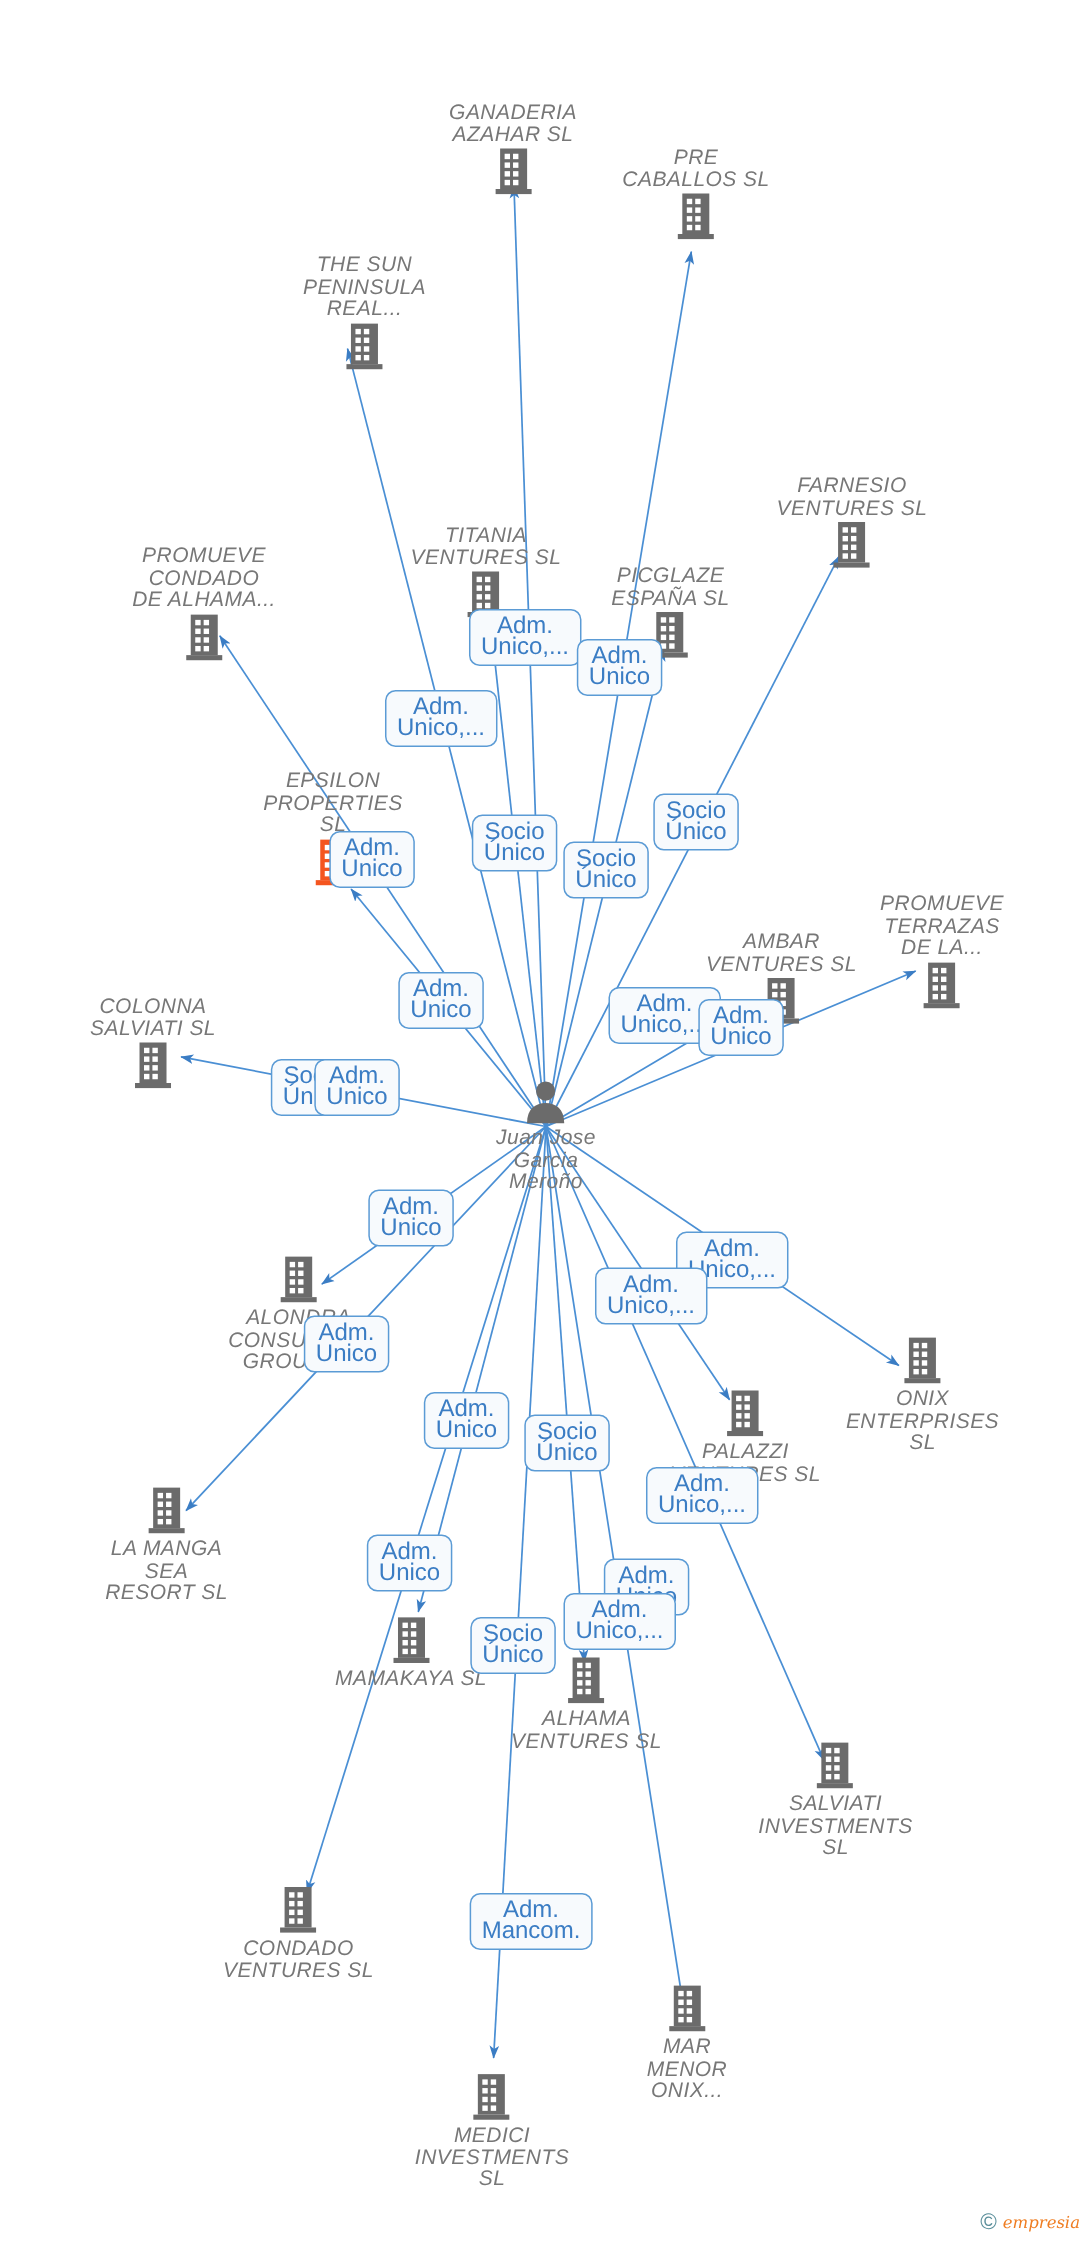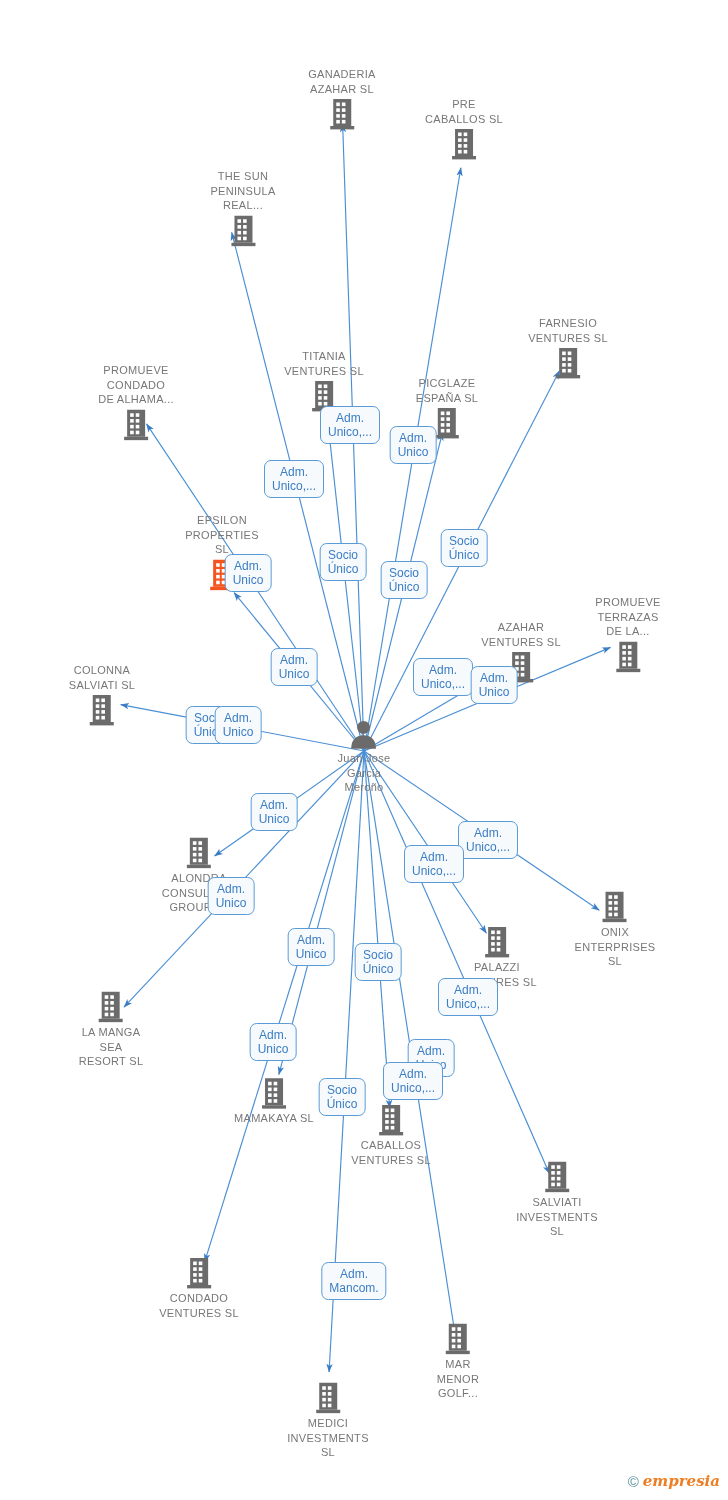--- a/index.html
+++ b/index.html
@@ -8,49 +8,49 @@
     width:728px;height:1500px;position:relative;overflow:hidden;
     font-family:"Liberation Sans","DejaVu Sans",sans-serif;
   }
   #stage{position:absolute;left:0;top:0;width:728px;height:1500px;}
   #edges{position:absolute;left:0;top:0;width:728px;height:1500px;}
 
   
   .node{position:absolute;transform:translate(-50%,-50%);text-align:center;}
   .node .glyph{display:block;margin:0 auto;}
   .node .caption{
-    font-size:11px;line-height:14.5px;color:#777777;
-    letter-spacing:.3px;white-space:pre-line;
+    font-size:14px;line-height:14.5px;color:#777777;
+    letter-spacing:.3px;white-space:pre-line;font-style:italic;
   }
   .node.caption-top .caption{margin-bottom:1px;}
   .node.caption-bottom .caption{margin-top:1px;}
 
   
   .bld{color:#6b6b6b;}
   .bld.focus{color:#f4551f;}
   .person{color:#6b6b6b;}
 
   
   .chip{
     position:absolute;transform:translate(-50%,-50%);
     background:#f7fafd;border:1.4px solid #5b9bd5;border-radius:7px;
-    color:#3b7dc4;font-size:12px;line-height:14px;
+    color:#3b7dc4;font-size:16px;line-height:14px;
     padding:4px 7px;text-align:center;white-space:pre-line;
     box-sizing:border-box;
   }
 
   
   #watermark{
     position:absolute;right:8px;bottom:10px;
     display:flex;align-items:center;gap:4px;
   }
   #watermark .copy{color:#5b8f9b;font-size:15px;line-height:15px;}
   #watermark .brand{
-    color:#ef7d22;font-size:15px;line-height:17px;
-    font-family:"DejaVu Serif",serif;font-style:italic;font-weight:bold;
+    color:#ef7d22;font-size:11px;line-height:17px;
+    font-family:"DejaVu Serif",serif;font-style:italic;
   }
 </style>
 </head>
 <body>
 
 <div id="stage">
 
   <svg id="edges" viewBox="0 0 728 1500" xmlns="http://www.w3.org/2000/svg">
     <defs>
       <marker id="arrow" markerWidth="9" markerHeight="9" refX="7.2" refY="3.1" orient="auto" markerUnits="strokeWidth">
@@ -221,21 +221,21 @@
               <rect x="10" y="5.5" width="3.6" height="3.6"></rect>
               <rect x="15.6" y="5.5" width="3.6" height="3.6"></rect>
               <rect x="10" y="11.3" width="3.6" height="3.6"></rect>
               <rect x="15.6" y="11.3" width="3.6" height="3.6"></rect>
               <rect x="10" y="17.1" width="3.6" height="3.6"></rect>
               <rect x="15.6" y="17.1" width="3.6" height="3.6"></rect>
               <rect x="10" y="22.9" width="3.6" height="3.6"></rect>
               <rect x="15.6" y="22.9" width="3.6" height="3.6"></rect>
             </g>
           </svg></span></div>
-      <div class="node caption-top" style="left: 521px; top: 652px;"><div class="caption">AZAHAR
+      <div class="node caption-top" style="left: 521px; top: 652px;"><div class="caption">AMBAR
 VENTURES  SL</div><span class="bld"><svg class="glyph" width="32" height="34" viewBox="0 0 32 34" aria-hidden="true">
             <rect x="7" y="2" width="18" height="27" fill="currentColor"></rect>
             <rect x="4" y="29" width="24" height="3.4" fill="currentColor"></rect>
             <g fill="#ffffff">
               <rect x="10" y="5.5" width="3.6" height="3.6"></rect>
               <rect x="15.6" y="5.5" width="3.6" height="3.6"></rect>
               <rect x="10" y="11.3" width="3.6" height="3.6"></rect>
               <rect x="15.6" y="11.3" width="3.6" height="3.6"></rect>
               <rect x="10" y="17.1" width="3.6" height="3.6"></rect>
               <rect x="15.6" y="17.1" width="3.6" height="3.6"></rect>
@@ -341,21 +341,21 @@
             <g fill="#ffffff">
               <rect x="10" y="5.5" width="3.6" height="3.6"></rect>
               <rect x="15.6" y="5.5" width="3.6" height="3.6"></rect>
               <rect x="10" y="11.3" width="3.6" height="3.6"></rect>
               <rect x="15.6" y="11.3" width="3.6" height="3.6"></rect>
               <rect x="10" y="17.1" width="3.6" height="3.6"></rect>
               <rect x="15.6" y="17.1" width="3.6" height="3.6"></rect>
               <rect x="10" y="22.9" width="3.6" height="3.6"></rect>
               <rect x="15.6" y="22.9" width="3.6" height="3.6"></rect>
             </g>
-          </svg></span><div class="caption">CABALLOS
+          </svg></span><div class="caption">ALHAMA
 VENTURES  SL</div></div>
       <div class="node caption-bottom" style="left: 557px; top: 1199px;"><span class="bld"><svg class="glyph" width="32" height="34" viewBox="0 0 32 34" aria-hidden="true">
             <rect x="7" y="2" width="18" height="27" fill="currentColor"></rect>
             <rect x="4" y="29" width="24" height="3.4" fill="currentColor"></rect>
             <g fill="#ffffff">
               <rect x="10" y="5.5" width="3.6" height="3.6"></rect>
               <rect x="15.6" y="5.5" width="3.6" height="3.6"></rect>
               <rect x="10" y="11.3" width="3.6" height="3.6"></rect>
               <rect x="15.6" y="11.3" width="3.6" height="3.6"></rect>
               <rect x="10" y="17.1" width="3.6" height="3.6"></rect>
@@ -389,21 +389,21 @@
               <rect x="15.6" y="5.5" width="3.6" height="3.6"></rect>
               <rect x="10" y="11.3" width="3.6" height="3.6"></rect>
               <rect x="15.6" y="11.3" width="3.6" height="3.6"></rect>
               <rect x="10" y="17.1" width="3.6" height="3.6"></rect>
               <rect x="15.6" y="17.1" width="3.6" height="3.6"></rect>
               <rect x="10" y="22.9" width="3.6" height="3.6"></rect>
               <rect x="15.6" y="22.9" width="3.6" height="3.6"></rect>
             </g>
           </svg></span><div class="caption">MAR
 MENOR
-GOLF...</div></div>
+ONIX...</div></div>
       <div class="node caption-bottom" style="left: 328px; top: 1420px;"><span class="bld"><svg class="glyph" width="32" height="34" viewBox="0 0 32 34" aria-hidden="true">
             <rect x="7" y="2" width="18" height="27" fill="currentColor"></rect>
             <rect x="4" y="29" width="24" height="3.4" fill="currentColor"></rect>
             <g fill="#ffffff">
               <rect x="10" y="5.5" width="3.6" height="3.6"></rect>
               <rect x="15.6" y="5.5" width="3.6" height="3.6"></rect>
               <rect x="10" y="11.3" width="3.6" height="3.6"></rect>
               <rect x="15.6" y="11.3" width="3.6" height="3.6"></rect>
               <rect x="10" y="17.1" width="3.6" height="3.6"></rect>
               <rect x="15.6" y="17.1" width="3.6" height="3.6"></rect>

